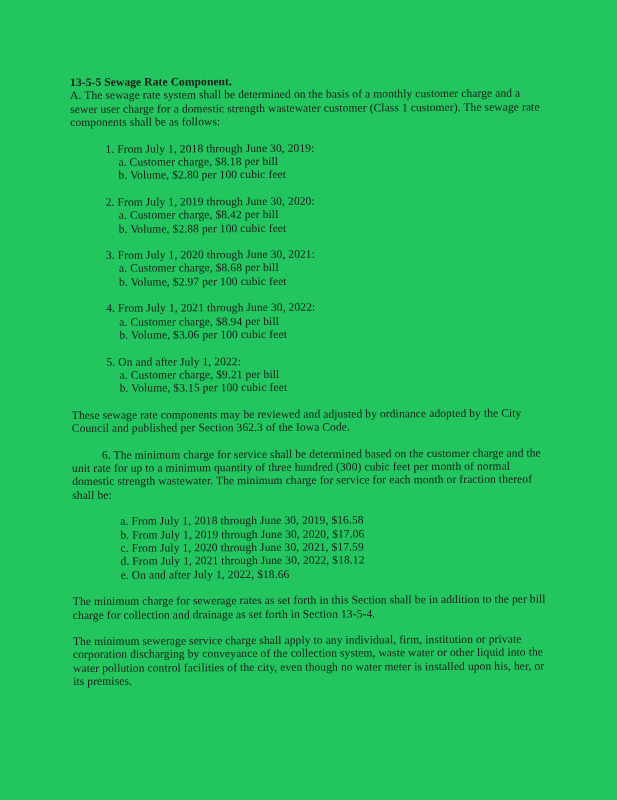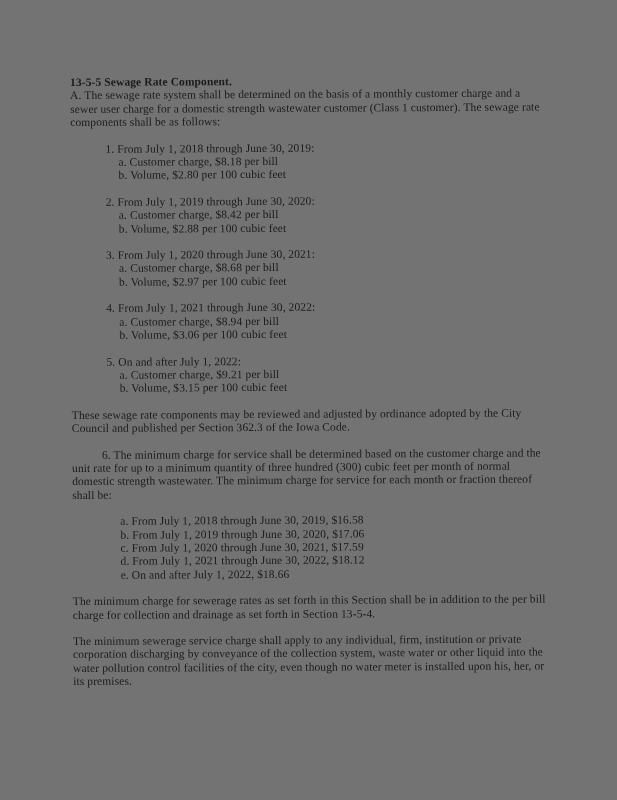--- a/index.html
+++ b/index.html
@@ -9,21 +9,21 @@
   body {
     width: 617px;
     height: 800px;
     background: #f2f2f2;
     font-family: "Liberation Serif", "DejaVu Serif", serif;
   }
   .page {
     position: relative;
     width: 617px;
     height: 800px;
-    background: #737373;
+    background: #22c55e;
     overflow: hidden;
     color: #1b1b1b;
   }
   .content {
     position: absolute;
     top: 76px;
     left: 70px;
     width: 479px;
     font-size: 11.5px;
     line-height: 13.4px;

